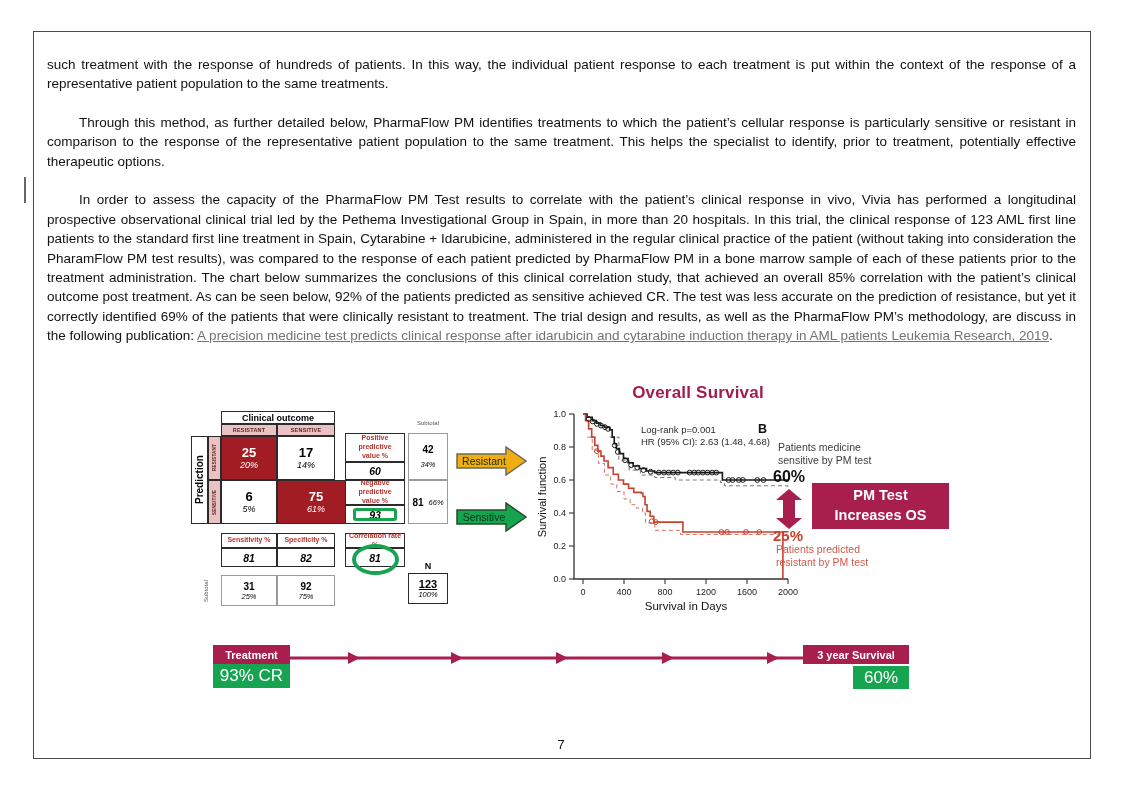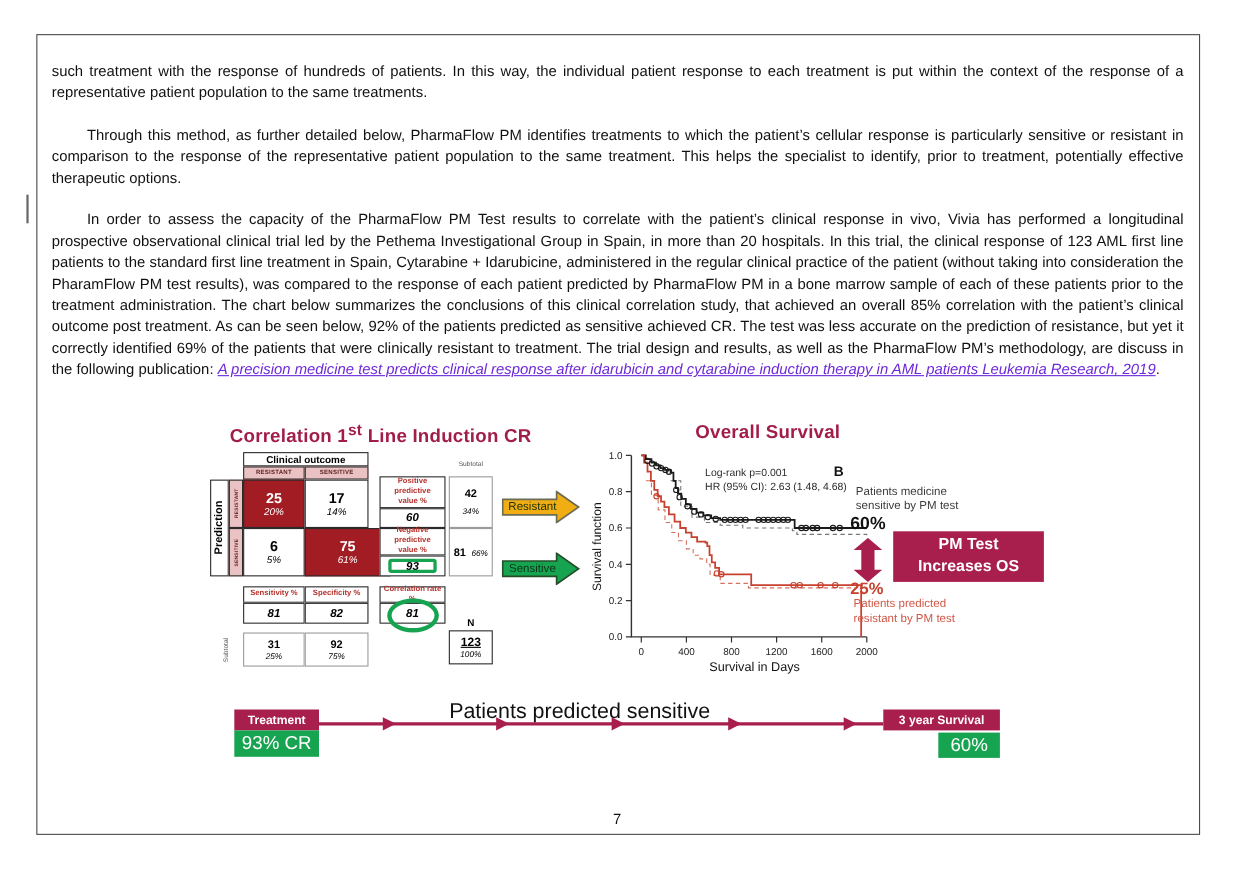--- a/index.html
+++ b/index.html
@@ -3,21 +3,21 @@
 <meta charset="utf-8">
 <style>
   * { margin:0; padding:0; box-sizing:border-box; }
   html,body { width:1122px; height:793px; background:#ffffff; font-family:"Liberation Sans", sans-serif; position:relative; overflow:hidden; }
   .page-frame { position:absolute; left:33px; top:31px; width:1058px; height:728px; border:1.5px solid #4a4a4a; background:#fff; }
   .change-bar { position:absolute; left:24px; top:177px; width:2px; height:26px; background:#666; }
   .content { position:absolute; left:47px; top:55px; width:1029px; color:#111; font-size:13.5px; line-height:1.44; text-align:justify; }
   .content p { margin-bottom:19px; }
   .content p.indent { text-indent:32px; }
   .content p.last { margin-bottom:0; }
-  a.pub-link { color:#6d28d9; font-style:italic; text-decoration:underline; }
+  a.pub-link { color:#737373; text-decoration:underline; }
   .page-num { position:absolute; left:0; right:0; top:737px; text-align:center; font-size:13.5px; color:#111; }
 
   
   .fig { position:absolute; inset:0; }
   .abs { position:absolute; }
   .fig-title { font-weight:bold; font-size:17px; color:#a21e4a; text-align:center; letter-spacing:0.2px; }
 
   
   .mbox { position:absolute; border:1.2px solid #2b2b2b; background:#fff; display:flex; align-items:center; justify-content:center; text-align:center; }
   .mbox.light { border:1px solid #9b9b9b; }
@@ -58,21 +58,20 @@
 <div class="change-bar"></div>
 
 <div class="content">
   <p>such treatment with the response of hundreds of patients. In this way, the individual patient response to each treatment is put within the context of the response of a representative patient population to the same treatments.</p>
   <p class="indent">Through this method, as further detailed below, PharmaFlow PM identifies treatments to which the patient’s cellular response is particularly sensitive or resistant in comparison to the response of the representative patient population to the same treatment. This helps the specialist to identify, prior to treatment, potentially effective therapeutic options.</p>
   <p class="indent last"><span>In order to assess the capacity of the PharmaFlow PM Test results to correlate with the patient’s clinical response in vivo, Vivia has performed a longitudinal prospective observational clinical trial led by the Pethema Investigational Group in Spain, in more than 20 hospitals. In this trial, the clinical response of 123 AML first line patients to the standard first line treatment in Spain, Cytarabine + Idarubicine, administered in the regular clinical practice of the patient (without taking into consideration the PharamFlow PM test results), was compared to the response of each patient predicted by PharmaFlow PM in a bone marrow sample of each of these patients prior to the treatment administration. The chart below summarizes the conclusions of this clinical correlation study, that achieved an overall 85% correlation with the patient’s clinical outcome post treatment. As can be seen below, 92% of the patients predicted as sensitive achieved CR. The test was less accurate on the prediction of resistance, but yet it correctly identified 69% of the patients that were clinically resistant to treatment. The trial design and results, as well as the PharmaFlow PM’s methodology, are discuss in the following publication: </span><a href="#" class="pub-link">A precision medicine test predicts clinical response after idarubicin and cytarabine induction therapy in AML patients  Leukemia Research, 2019</a><span>.</span></p>
 </div>
 
 <div class="fig">
 
-  <div class="abs fig-title" style="left:200px; top:383px; width:292px;"><span>Correlation 1</span><sup>st</sup><span> Line Induction CR</span></div>
   <div class="abs fig-title" style="left:598px; top:383px; width:200px;">Overall Survival</div>
 
   <div class="mbox" style="left:221px; top:411px; width:114px; height:13px; font-weight:bold; font-size:9px;">Clinical outcome</div>
   <div class="mbox pinkbg tinycaps" style="left:221px; top:424px; width:56px; height:12px;">RESISTANT</div>
   <div class="mbox pinkbg tinycaps" style="left:277px; top:424px; width:58px; height:12px;">SENSITIVE</div>
 
   <div class="mbox rot" style="left:191px; top:436px; width:17px; height:88px; font-weight:bold; font-size:10px;">Prediction</div>
   <div class="mbox pinkbg rot tinycaps" style="left:208px; top:436px; width:13px; height:44px; font-size:4.5px;">RESISTANT</div>
   <div class="mbox pinkbg rot tinycaps" style="left:208px; top:480px; width:13px; height:44px; font-size:4.5px;">SENSITIVE</div>
 
@@ -229,21 +228,20 @@
   </svg>
   <div class="abs" style="left:773px; top:527px; font-weight:bold; font-size:15px; color:#c8402e;">25%</div>
   <div class="abs km-note" style="left:776px; top:543px; width:118px; color:#d05848;">Patients predicted resistant by PM test</div>
   <div class="abs pm-box" style="left:812px; top:483px; width:137px; height:46px;">
     <span>PM Test</span>
     <span>Increases OS</span>
   </div>
 
   <div class="flow-box flow-crimson" style="left:213px; top:645px; width:77px; height:19px;">Treatment</div>
   <div class="flow-box flow-green" style="left:213px; top:664px; width:77px; height:24px;">93% CR</div>
-  <div class="flow-caption">Patients predicted sensitive</div>
   <svg class="abs" style="left:290px; top:650px;" width="516" height="16" viewBox="0 0 516 16">
     <line x1="0" y1="8" x2="513" y2="8" stroke="#a81e4d" stroke-width="3"></line>
     <polygon points="70,8 58,2 58,14" fill="#a81e4d"></polygon>
     <polygon points="173,8 161,2 161,14" fill="#a81e4d"></polygon>
     <polygon points="278,8 266,2 266,14" fill="#a81e4d"></polygon>
     <polygon points="384,8 372,2 372,14" fill="#a81e4d"></polygon>
     <polygon points="489,8 477,2 477,14" fill="#a81e4d"></polygon>
   </svg>
   <div class="flow-box flow-crimson" style="left:803px; top:645px; width:106px; height:19px;">3 year Survival</div>
   <div class="flow-box flow-green" style="left:853px; top:666px; width:56px; height:23px;">60%</div>

